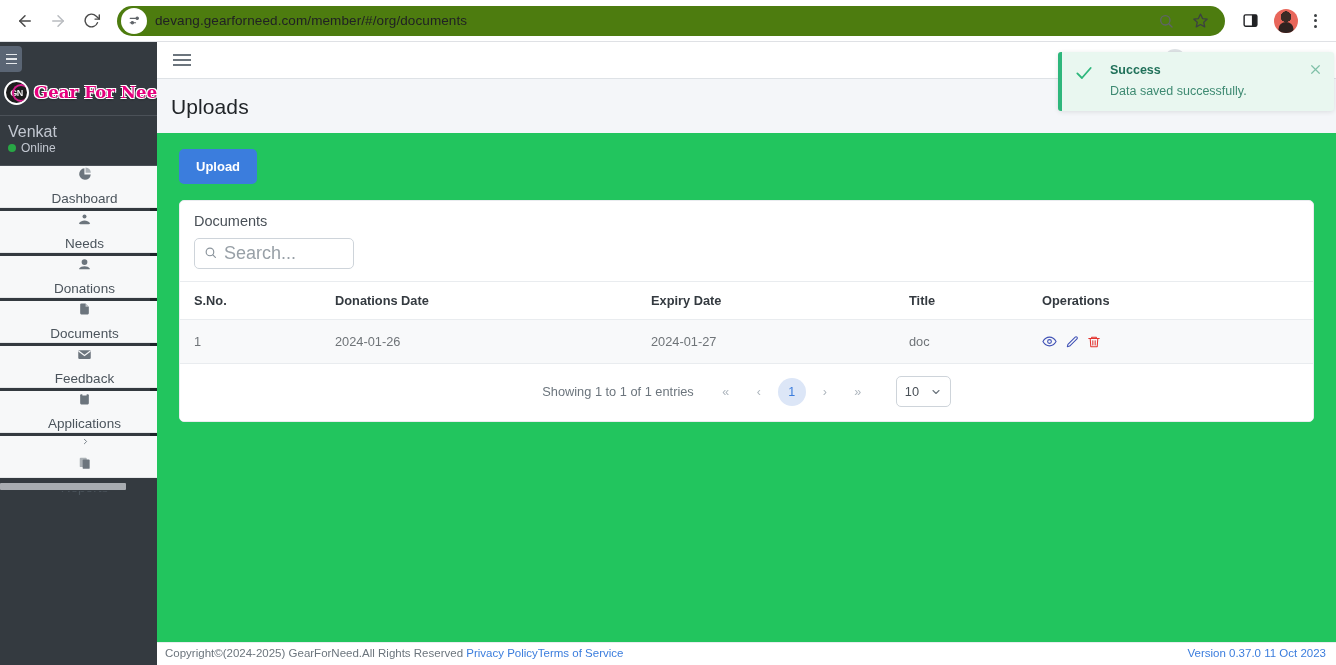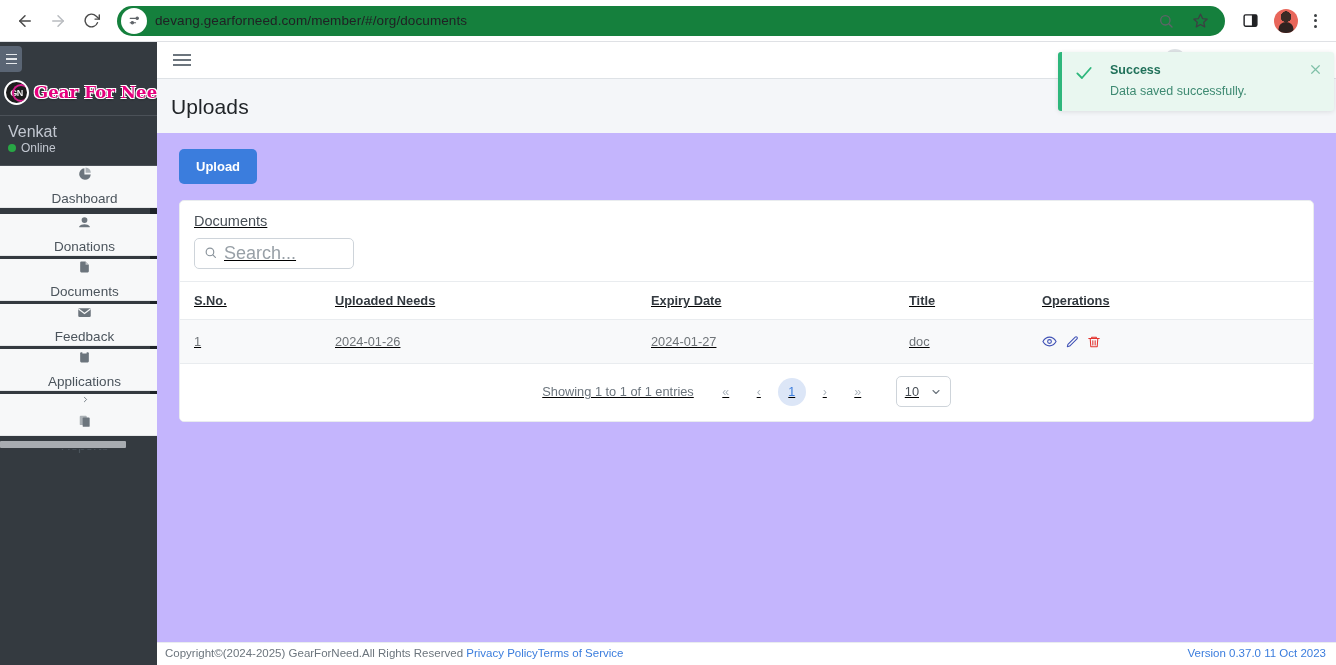--- a/index.html
+++ b/index.html
@@ -26,21 +26,21 @@
     color: #4a4a4a;
     flex: 0 0 auto;
     margin-right: 3px;
   }
   .nav-btn.disabled { color: #b9bcc0; }
   .nav-btn svg { display: block; }
 
   .omnibox {
     flex: 1 1 auto;
     height: 30px;
-    background: #15803d;
+    background: #4d7c0f;
     border-radius: 15px;
     display: flex; align-items: center;
     margin: 0 6px 0 8px;
     padding: 0 4px 0 4px;
     min-width: 0;
   }
   .omnibox-icon {
     width: 26px; height: 26px;
     background: #ffffff;
     border-radius: 50%;
@@ -250,25 +250,24 @@
   }
 
   .page-head {
     background: #f4f6f9;
     padding: 16px 22px 14px 14px;
     flex: 0 0 auto;
   }
   .page-title { font-size: 21px; font-weight: normal; color: #212529; letter-spacing: .1px; }
 
   .content {
-    background: #c4b5fd;
+    background: #22c55e;
     padding: 16px 22px 12px 22px;
     flex: 1 1 auto;
     overflow: hidden;
-    text-decoration: underline;
   }
   .btn-upload {
     background: #3b7ddd;
     color: #ffffff;
     border: none;
     border-radius: 5px;
     font-size: 13px;
     font-weight: bold;
     padding: 10px 17px;
     margin-bottom: 16px;
@@ -492,20 +491,29 @@
         <span class="nav-icon">
           <svg width="14" height="14" viewBox="0 0 24 24" fill="currentColor">
               <path d="M11 2.05A10 10 0 1 0 21.95 13H11z"></path>
               <path d="M13 1v9h9A10 10 0 0 0 13 1z" opacity=".55"></path>
             </svg>
         </span>
         <span class="nav-label">Dashboard</span>
       </div>
       <div class="nav-gap"></div>
 
+      <div class="nav-item">
+        <span class="nav-icon">
+          <svg width="15" height="15" viewBox="0 0 24 24" fill="currentColor">
+              <circle cx="12" cy="7" r="3.2"></circle>
+              <path d="M3 18c2.5-3 5.6-4.4 9-4.4S18.5 15 21 18c-.6 1-1.4 1.6-2.4 1.6H5.4C4.4 19.6 3.6 19 3 18z"></path>
+            </svg>
+        </span>
+        <span class="nav-label">Needs</span>
+      </div>
       <div class="nav-gap"></div>
 
       <div class="nav-item">
         <span class="nav-icon">
           <svg width="15" height="15" viewBox="0 0 24 24" fill="currentColor">
               <circle cx="12" cy="8" r="4.6"></circle>
               <path d="M3.5 18.5c1.8-2.4 4.9-3.6 8.5-3.6s6.7 1.2 8.5 3.6c.3.5 0 1.2-.7 1.2H4.2c-.7 0-1-.7-.7-1.2z"></path>
             </svg>
         </span>
         <span class="nav-label">Donations</span>
@@ -608,21 +616,21 @@
                 </svg>
             </span>
             <input type="text" placeholder="Search..." style="">
           </div>
         </div>
 
         <table class="dt">
           <thead>
             <tr>
               <th class="col-sno">S.No.</th>
-              <th class="col-upl">Uploaded Needs</th>
+              <th class="col-upl">Donations Date</th>
               <th class="col-exp">Expiry Date</th>
               <th class="col-title">Title</th>
               <th class="col-ops">Operations</th>
             </tr>
           </thead>
           <tbody>
             <tr>
               <td class="col-sno">1</td>
               <td class="col-upl">2024-01-26</td>
               <td class="col-exp">2024-01-27</td>

